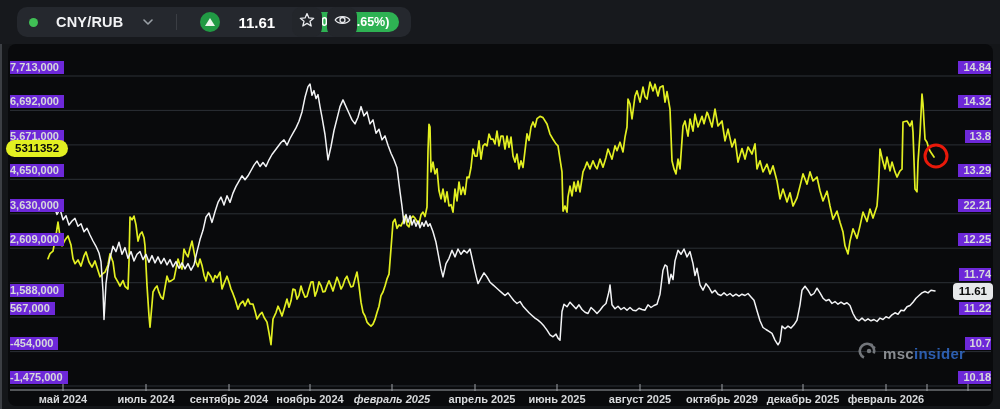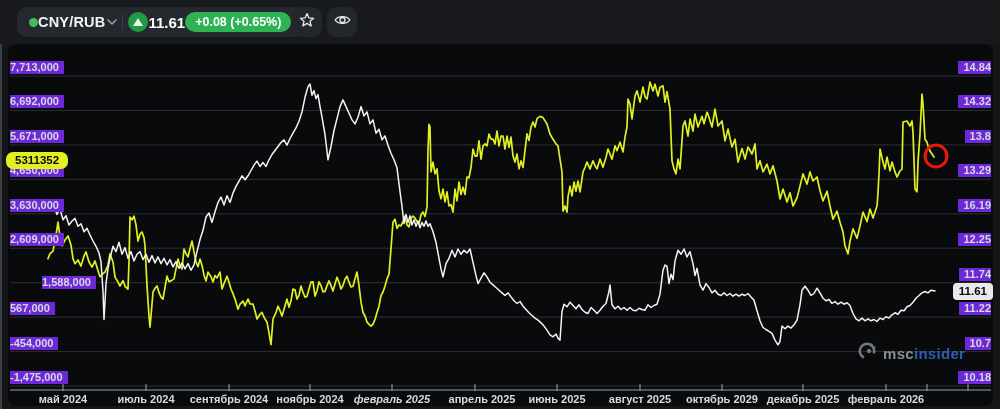--- a/index.html
+++ b/index.html
@@ -6,21 +6,21 @@
   body{
     width:1000px;height:409px;position:relative;overflow:hidden;
     background:#141619;font-family:"Liberation Sans",sans-serif;
     -webkit-font-smoothing:antialiased;
   }
   .left-edge{position:absolute;left:0;top:0;width:2px;height:409px;background:#3c3f44;}
   
   .topbar{position:absolute;left:0;top:0;width:100%;height:44px;background:#17191d;}
   .symbol-pill{
     position:absolute;left:17px;top:7px;height:30px;background:#25282e;border-radius:10px;
-    display:flex;align-items:center;padding:0 12px;gap:0;
+    display:flex;align-items:center;padding:0 12px;gap:18px;
   }
   .dot{width:9px;height:9px;border-radius:50%;background:#40bf55;}
   .symbol{color:#f2f3f5;font-size:14.5px;font-weight:bold;letter-spacing:.2px;}
   .chev{margin-left:2px;display:flex;align-items:center;}
   .vdiv{width:1px;height:16px;background:#3b3e44;margin:0 5px;}
   .upcircle{width:20px;height:20px;border-radius:50%;background:#219a44;display:flex;align-items:center;justify-content:center;}
   .price{color:#ffffff;font-size:15px;font-weight:bold;}
   .chg-badge{background:#2eb253;color:#ffffff;font-size:12.5px;font-weight:bold;border-radius:12px;padding:3px 10px;white-space:nowrap;}
   .iconbtn{
     position:absolute;top:7px;width:30px;height:30px;border-radius:9px;background:#23262b;
@@ -124,52 +124,52 @@
     <circle cx="936" cy="156" r="11" fill="none" stroke="#e8190a" stroke-width="3"></circle>
   </svg>
 
 <div id="left-labels">
     <div class="axis-label l" style="left: 10px; top: 61px;">7,713,000</div>
     <div class="axis-label l" style="left: 10px; top: 95px;">6,692,000</div>
     <div class="axis-label l" style="left: 10px; top: 130px;">5,671,000</div>
     <div class="axis-label l" style="left: 10px; top: 164px;">4,650,000</div>
     <div class="axis-label l" style="left: 10px; top: 199px;">3,630,000</div>
     <div class="axis-label l" style="left: 10px; top: 233px;">2,609,000</div>
-    <div class="axis-label l" style="left: 10px; top: 276px; margin-left: 32px;">1,588,000</div>
+    <div class="axis-label l" style="left: 10px; top: 284px;">1,588,000</div>
     <div class="axis-label l" style="left: 10px; top: 302px;">567,000</div>
     <div class="axis-label l" style="left: 10px; top: 337px;">-454,000</div>
     <div class="axis-label l" style="left: 10px; top: 371px;">-1,475,000</div>
   </div>
 <div id="right-labels">
     <div class="axis-label r" style="right: 9px; top: 61px;">14.84</div>
     <div class="axis-label r" style="right: 9px; top: 95px;">14.32</div>
     <div class="axis-label r" style="right: 9px; top: 130px;">13.8</div>
     <div class="axis-label r" style="right: 9px; top: 164px;">13.29</div>
-    <div class="axis-label r" style="right: 9px; top: 199px;">16.19</div>
+    <div class="axis-label r" style="right: 9px; top: 199px;">22.21</div>
     <div class="axis-label r" style="right: 9px; top: 233px;">12.25</div>
     <div class="axis-label r" style="right: 9px; top: 268px;">11.74</div>
     <div class="axis-label r" style="right: 9px; top: 302px;">11.22</div>
     <div class="axis-label r" style="right: 9px; top: 337px;">10.7</div>
     <div class="axis-label r" style="right: 9px; top: 371px;">10.18</div>
   </div>
 <div id="x-labels">
     <div class="x-label" style="left: 63px;">май 2024</div>
     <div class="x-label" style="left: 146px;">июль 2024</div>
     <div class="x-label" style="left: 229px;">сентябрь 2024</div>
     <div class="x-label" style="left: 310px;">ноябрь 2024</div>
     <div class="x-label" style="left: 392px; font-style: italic;">февраль 2025</div>
     <div class="x-label" style="left: 482px;">апрель 2025</div>
     <div class="x-label" style="left: 557px;">июнь 2025</div>
     <div class="x-label" style="left: 640px;">август 2025</div>
     <div class="x-label" style="left: 722px;">октябрь 2029</div>
     <div class="x-label" style="left: 803px;">декабрь 2025</div>
     <div class="x-label" style="left: 886px;">февраль 2026</div>
   </div>
 
-<div class="cur-badge-left" id="badge-left" style="top: 152px; border-radius: 7px;">5311352</div>
+<div class="cur-badge-left" id="badge-left" style="top: 140px;">5311352</div>
 <div class="cur-badge-right" id="badge-right" style="top: 283px;">11.61</div>
 
 <div class="watermark">
   <span>
     <svg width="20" height="20" viewBox="0 0 20 20">
       <circle cx="10" cy="10" r="7.2" fill="none" stroke="#7b7f84" stroke-width="2.6" stroke-dasharray="33 12" transform="rotate(115 10 10)"></circle>
       <circle cx="14.6" cy="3.6" r="1.2" fill="#7b7f84"></circle>
       <circle cx="17.2" cy="6.4" r="1.2" fill="#7b7f84"></circle>
       <circle cx="12" cy="10" r="2.2" fill="#7b7f84"></circle>
     </svg>

